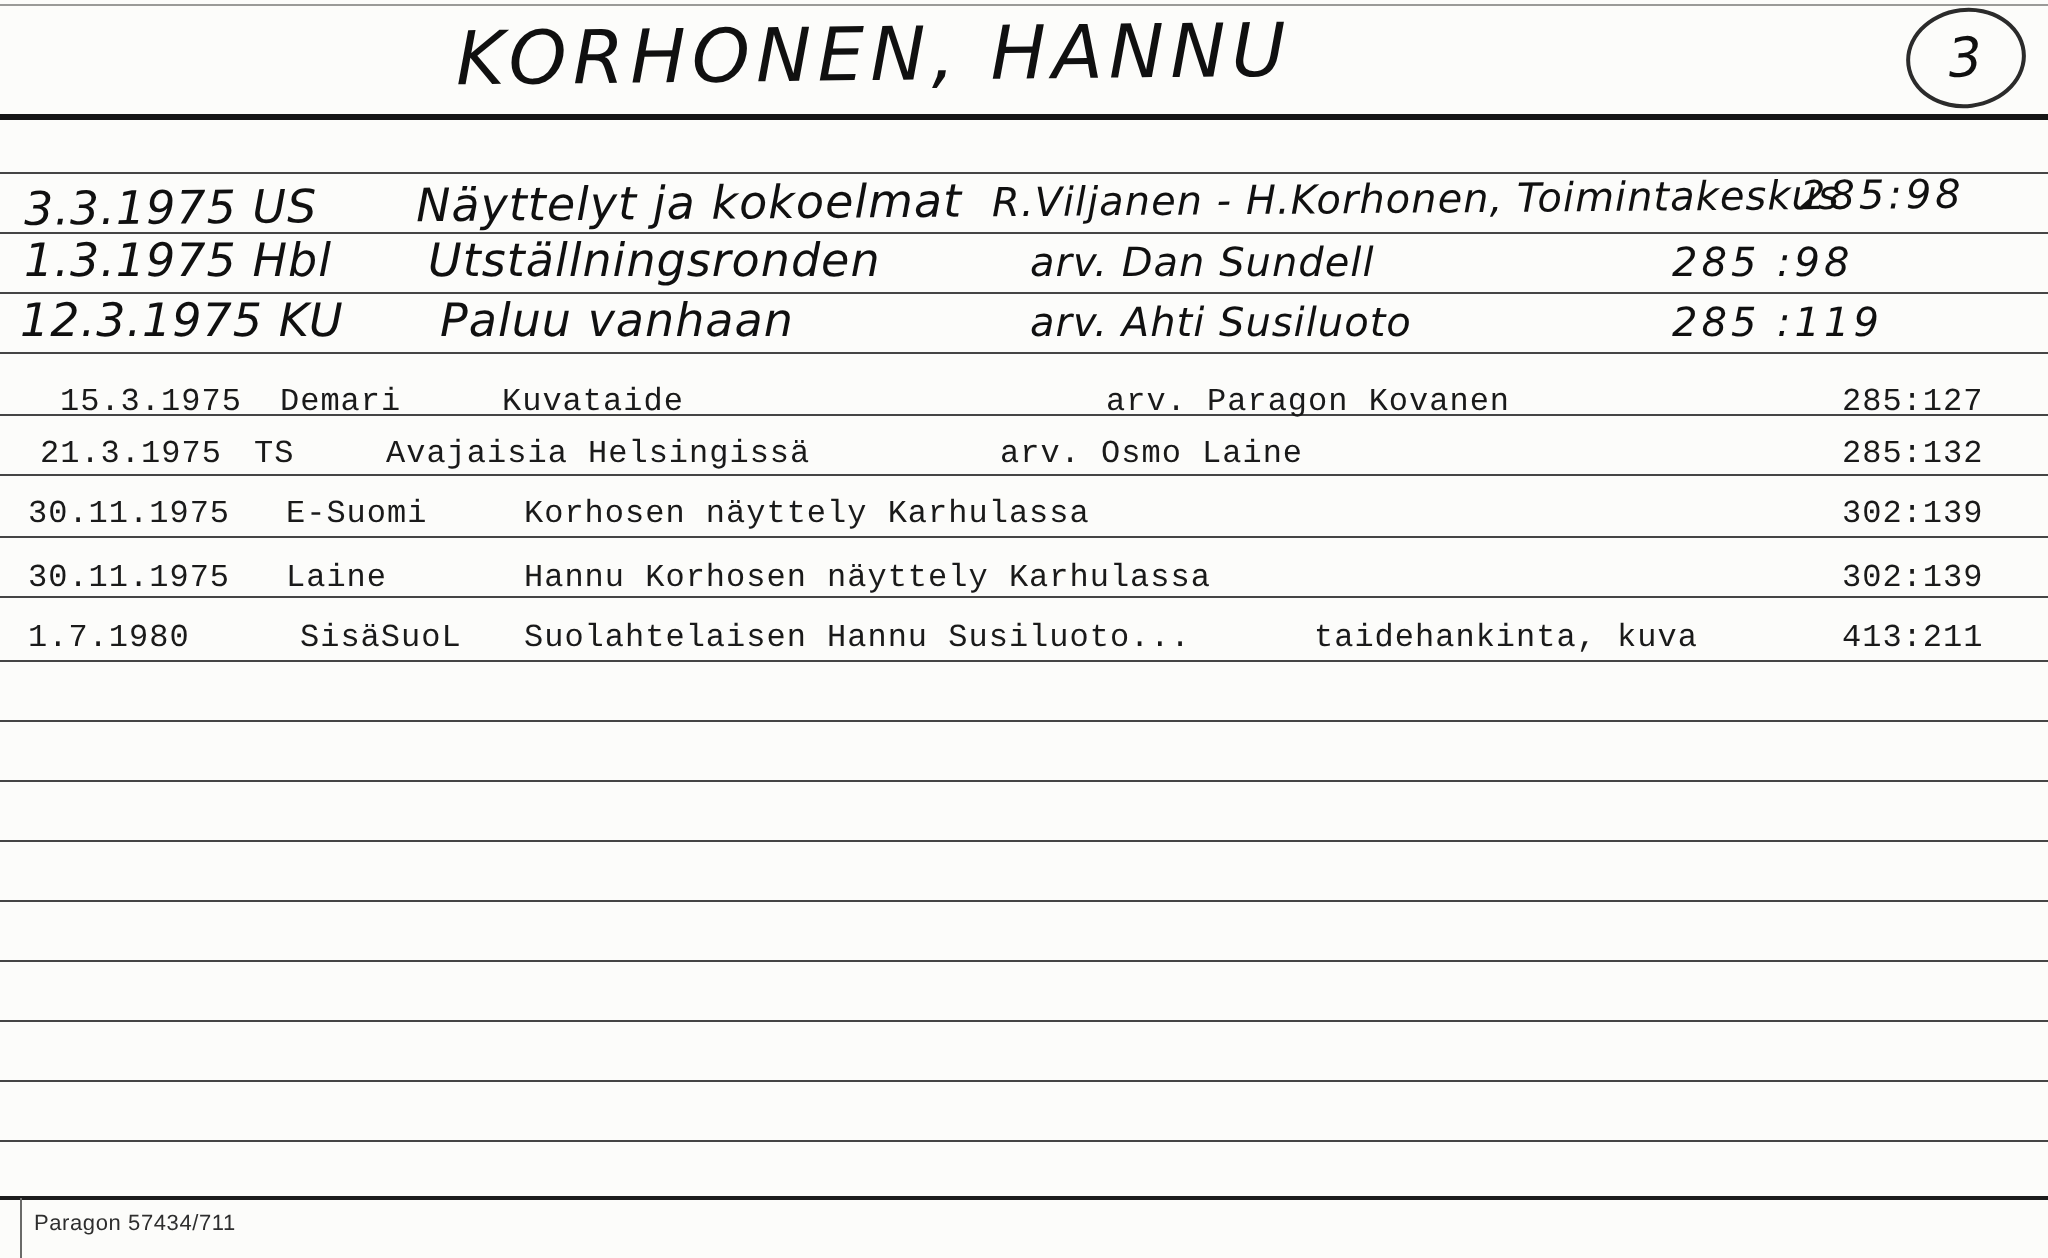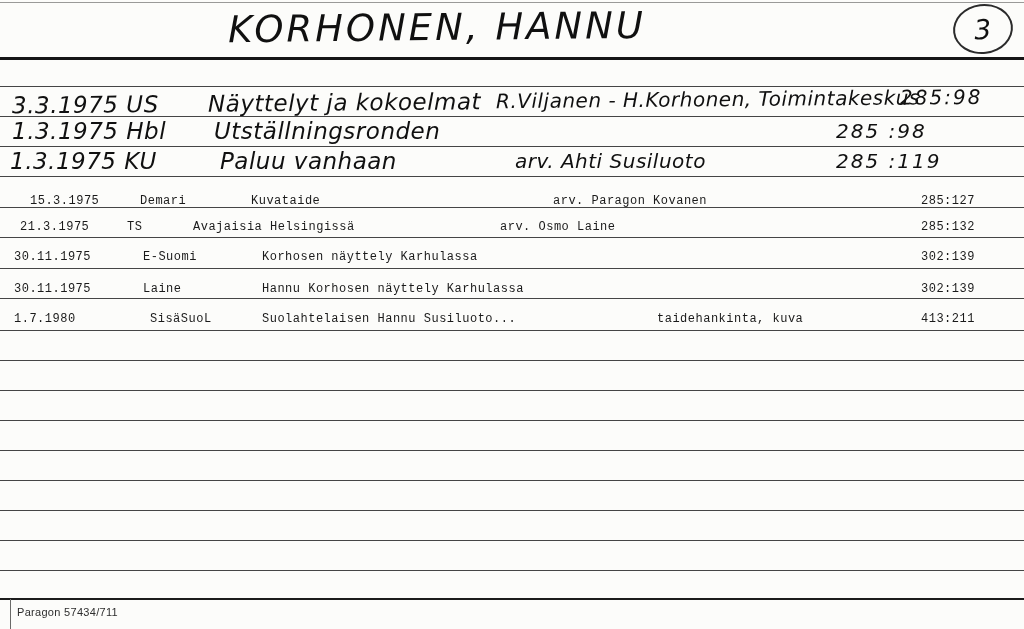--- a/index.html
+++ b/index.html
@@ -38,21 +38,21 @@
   }
   .page-circle span{font-size:27px;transform:rotate(3deg);}
   .hrow{position:absolute;left:0;width:1024px;height:30px;z-index:2;}
   .hrow .cell{position:absolute;line-height:30px;font-size:23px;letter-spacing:0.5px;}
   .hrow .detail{font-size:20px;}
   .hrow .ref{font-size:20px;letter-spacing:2px;}
   .trow{position:absolute;left:0;width:1024px;height:18px;z-index:2;}
   .trow .cell{
     position:absolute;line-height:18px;
     font-family:"Liberation Mono", monospace;
-    font-size:12px;letter-spacing:0.5px;
+    font-size:16px;letter-spacing:0.5px;
     color:#1a1a1a;white-space:nowrap;
   }
   .footer{
     position:absolute;left:17px;top:606px;
     font-size:11px;color:#2e2e2e;letter-spacing:0.3px;
     z-index:2;
   }
 </style>
 </head>
 <body>
@@ -88,24 +88,25 @@
 
   <div class="hrow" style="top:86px;transform:rotate(-0.5deg)">
     <span class="hand cell" style="left:12px">3.3.1975 US</span>
     <span class="hand cell" style="left:208px">Näyttelyt ja kokoelmat</span>
     <span class="hand cell detail" style="left:496px">R.Viljanen - H.Korhonen, Toimintakeskus</span>
     <span class="hand cell ref" style="left:900px">285:98</span>
   </div>
   <div class="hrow" style="top:116px">
     <span class="hand cell" style="left:12px">1.3.1975 Hbl</span>
     <span class="hand cell" style="left:214px">Utställningsronden</span>
+    <span class="hand cell detail" style="left:515px">arv. Dan Sundell</span>
     <span class="hand cell ref" style="left:836px">285 :98</span>
   </div>
   <div class="hrow" style="top:146px">
-    <span class="hand cell" style="left:10px">1.3.1975 KU</span>
+    <span class="hand cell" style="left:10px">12.3.1975 KU</span>
     <span class="hand cell" style="left:220px">Paluu vanhaan</span>
     <span class="hand cell detail" style="left:515px">arv. Ahti Susiluoto</span>
     <span class="hand cell ref" style="left:836px">285 :119</span>
   </div>
 
   <div class="trow" style="top:192px">
     <span class="cell" style="left:30px">15.3.1975</span>
     <span class="cell" style="left:140px">Demari</span>
     <span class="cell" style="left:251px">Kuvataide</span>
     <span class="cell" style="left:553px">arv. Paragon Kovanen</span>

